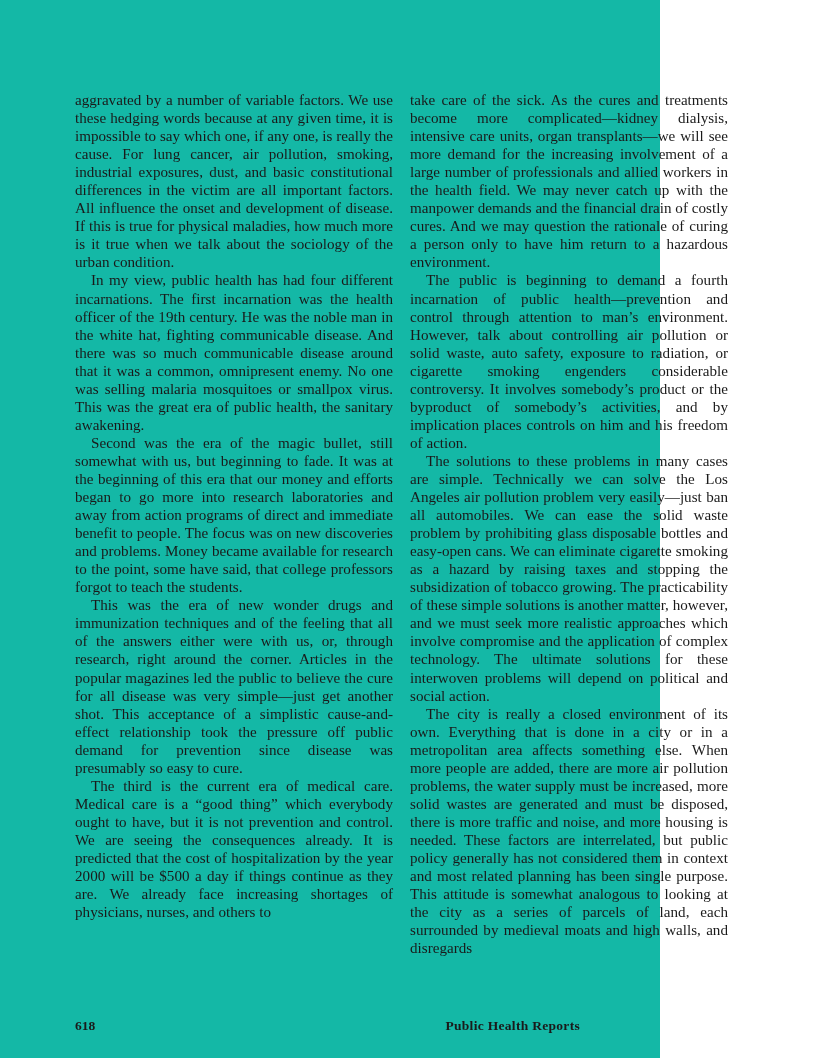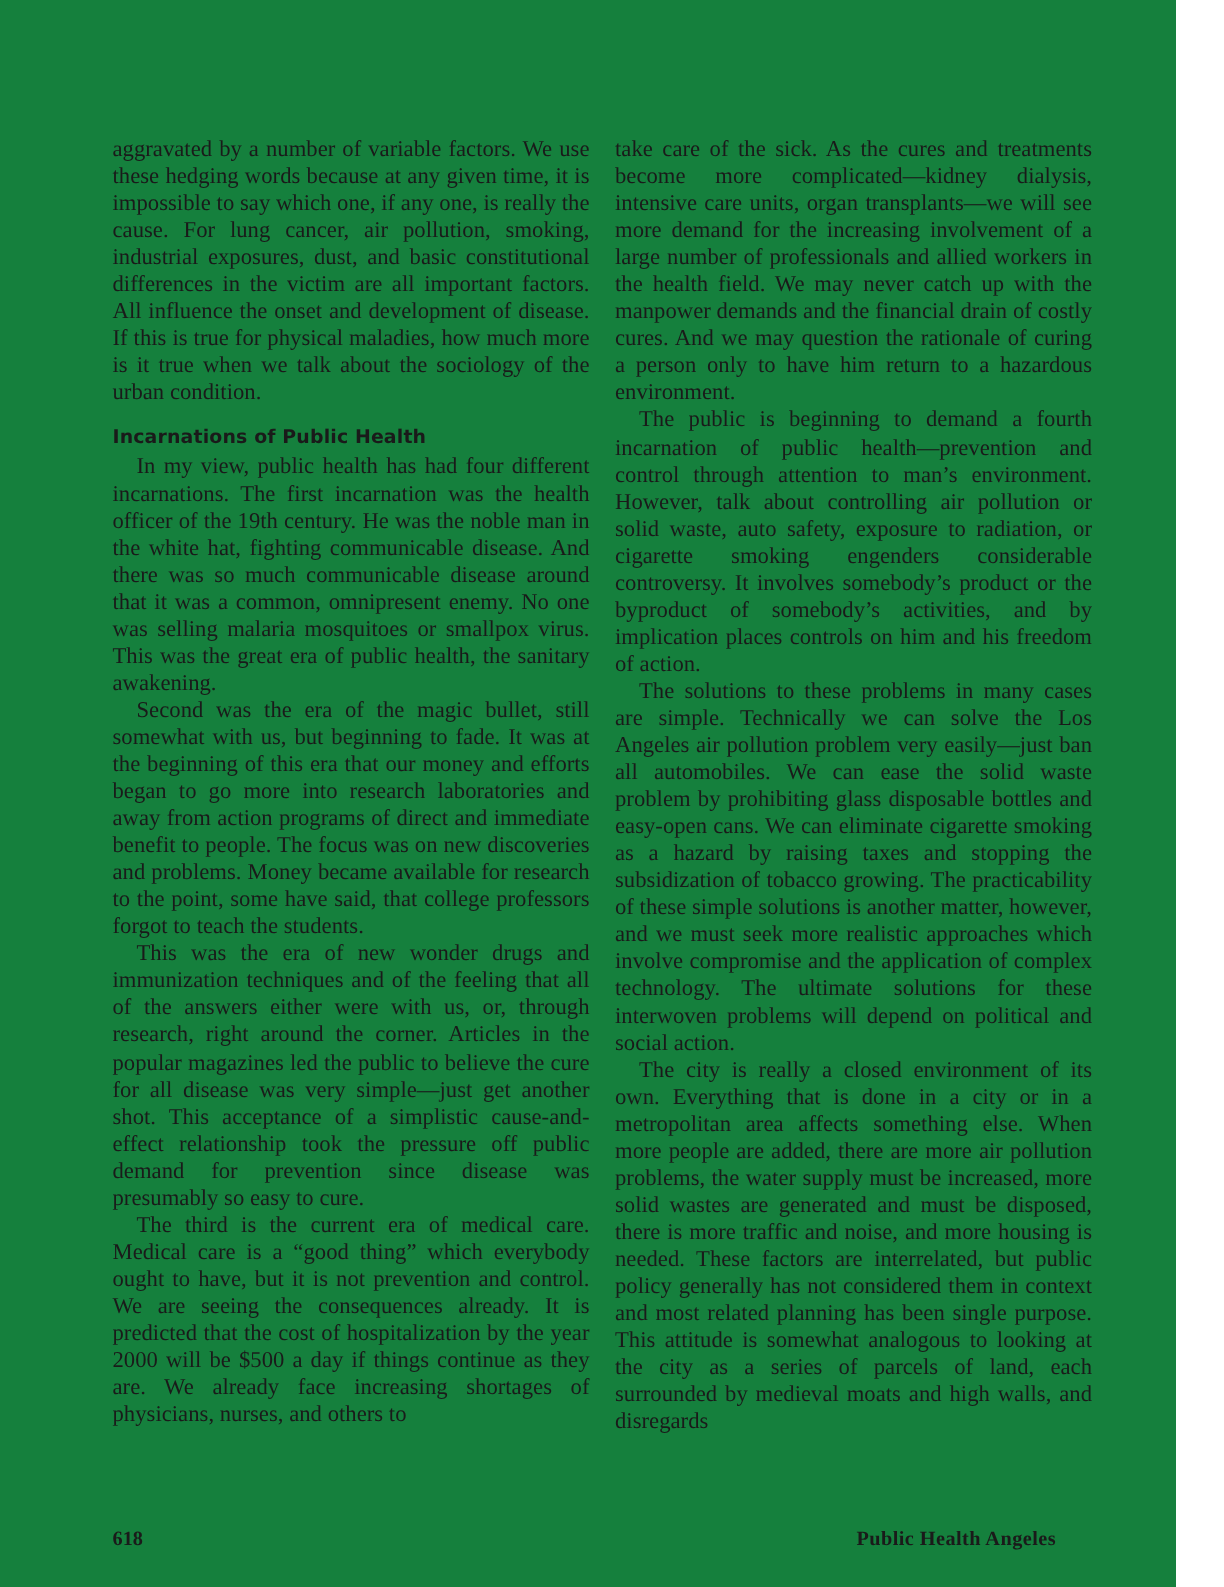--- a/index.html
+++ b/index.html
@@ -10,23 +10,23 @@
     body {
       width: 816px;
       height: 1058px;
       position: relative;
       overflow: hidden;
       color: #1a1a1a;
     }
     .page {
       position: absolute;
       left: 0; top: 0;
-      width: 784px;
+      width: 660px;
       height: 1058px;
-      background: #15803d;
+      background: #14b8a6;
     }
     .column {
       position: absolute;
       top: 91px;
       width: 318px;
       font-family: "Liberation Serif", "DejaVu Serif", serif;
       font-size: 15.1px;
       line-height: 18.05px;
       text-align: justify;
       hyphens: none;
@@ -59,30 +59,29 @@
     .footer-page { left: 75px; text-align: center; }
     .footer-journal { right: 80px; letter-spacing: 0.3px; }
   </style>
 </head>
 <body>
 
 <div class="page">
 
   <div class="column col-left">
     <p class="para no-indent">aggravated by a number of variable factors. We use these hedging words because at any given time, it is impossible to say which one, if any one, is really the cause. For lung cancer, air pollution, smoking, industrial exposures, dust, and basic constitutional differences in the victim are all important factors. All influence the onset and development of disease. If this is true for physical maladies, how much more is it true when we talk about the sociology of the urban condition.</p>
-    <div class="heading">Incarnations of Public Health</div>
     <p class="para">In my view, public health has had four different incarnations. The first incarnation was the health officer of the 19th  century. He was the noble man in the white hat, fighting communicable disease. And there was so much communicable disease around that it was a common, omnipresent enemy. No one was selling malaria mosquitoes or smallpox virus. This was the great era of public health, the sanitary awakening.</p>
     <p class="para">Second was the era of the magic bullet, still somewhat with us, but beginning to fade. It was at the beginning of this era that our money and efforts began to go more into research laboratories and away from action programs of direct and immediate benefit to people. The focus was on new discoveries and problems. Money became available for research to the point, some have said, that college professors forgot to teach the students.</p>
     <p class="para">This was the era of new wonder drugs and immunization techniques and of the feeling that all of the answers either were with us, or, through research, right around the corner. Articles in the popular magazines led the public to believe the cure for all disease was very simple—just get another shot. This acceptance of a simplistic cause-and-effect relationship took the pressure off public demand for prevention since disease was presumably so easy to cure.</p>
     <p class="para">The third is the current era of medical care. Medical care is a “good thing” which everybody ought to have, but it is not prevention and control. We are seeing the consequences already. It is predicted that the cost of hospitalization by the year 2000 will be $500 a day if things continue as they are. We already face increasing shortages of physicians, nurses, and others to</p>
   </div>
 
   <div class="column col-right">
     <p class="para no-indent">take care of the sick. As the cures and treatments become more complicated—kidney dialysis, intensive care units, organ transplants—we will see more demand for the increasing involvement of a large number of professionals and allied workers in the health field. We may never catch up with the manpower demands and the financial drain of costly cures. And we may question the rationale of curing a person only to have him return to a hazardous environment.</p>
     <p class="para">The public is beginning to demand a fourth incarnation of public health—prevention and control through attention to man’s environment. However, talk about controlling air pollution or solid waste, auto safety, exposure to radiation, or cigarette smoking engenders considerable controversy. It involves somebody’s product or the byproduct of somebody’s activities, and by implication places controls on him and his freedom of action.</p>
     <p class="para">The solutions to these problems in many cases are simple. Technically we can solve the Los Angeles air pollution problem very easily—just ban all automobiles. We can ease the solid waste problem by prohibiting glass disposable bottles and easy-open cans. We can eliminate cigarette smoking as a hazard by raising taxes and stopping the subsidization of tobacco growing. The practicability of these simple solutions is another matter, however, and we must seek more realistic approaches which involve compromise and the application of complex technology. The ultimate solutions for these interwoven problems will depend on political and social action.</p>
     <p class="para">The city is really a closed environment of its own. Everything that is done in a city or in a metropolitan area affects something else. When more people are added, there are more air pollution problems, the water supply must be increased, more solid wastes are generated and must be disposed, there is more traffic and noise, and more housing is needed. These factors are interrelated, but public policy generally has not considered them in context and most related planning has been single purpose. This attitude is somewhat analogous to looking at the city as a series of parcels of land, each surrounded by medieval moats and high walls, and disregards</p>
   </div>
 
   <div class="footer footer-page">618</div>
-  <div class="footer footer-journal">Public Health Angeles</div>
+  <div class="footer footer-journal">Public Health Reports</div>
 
 </div>
 
 </body></html>

